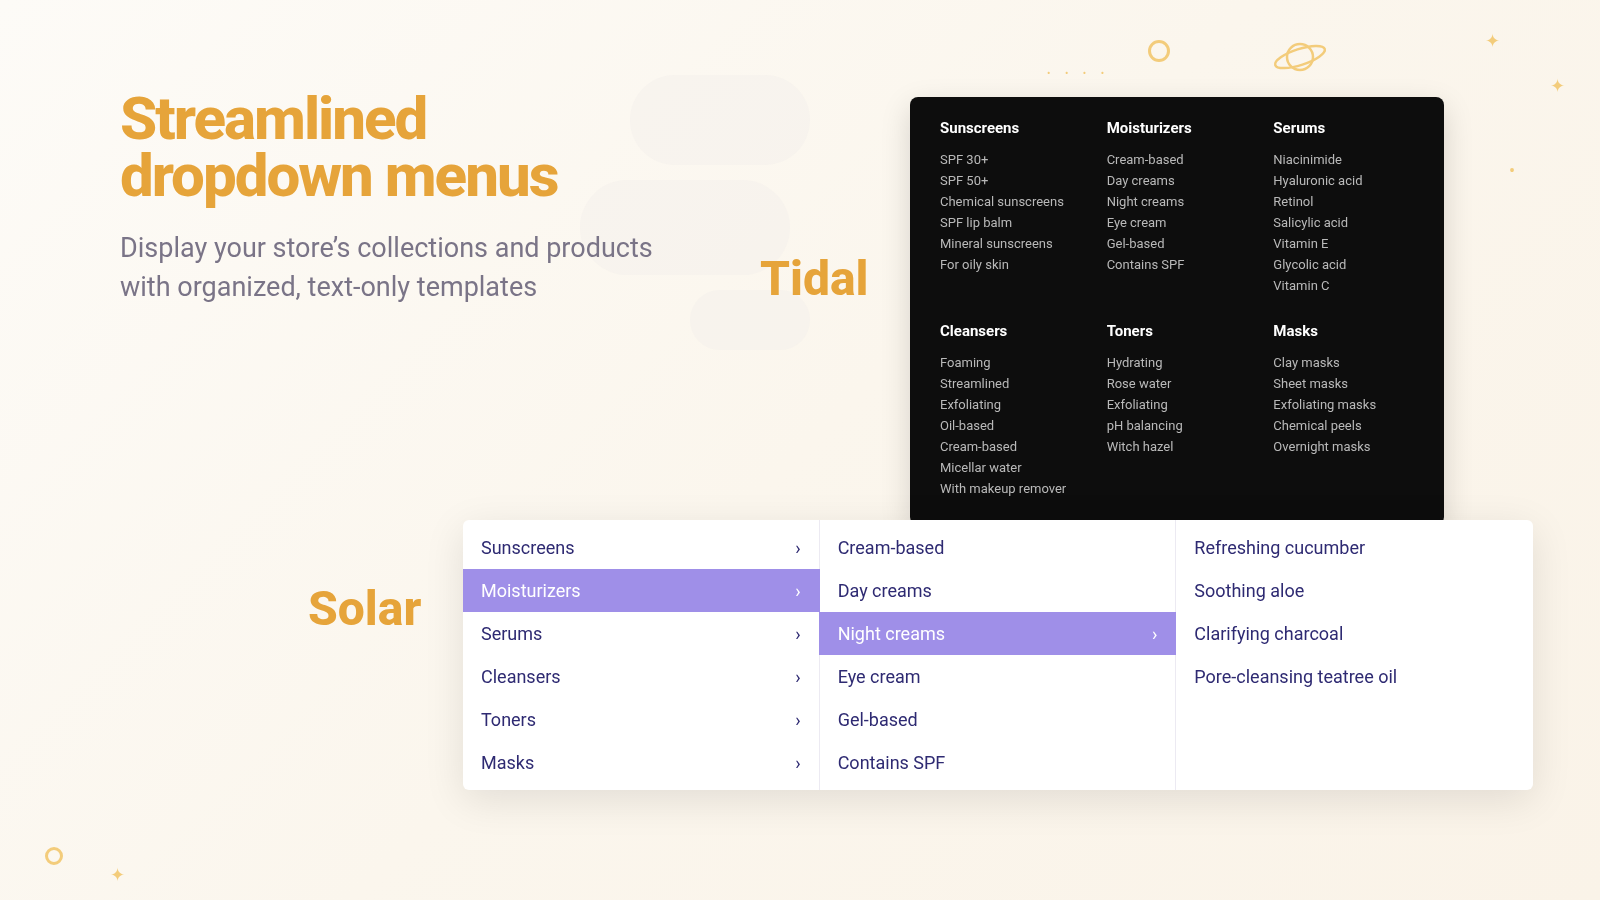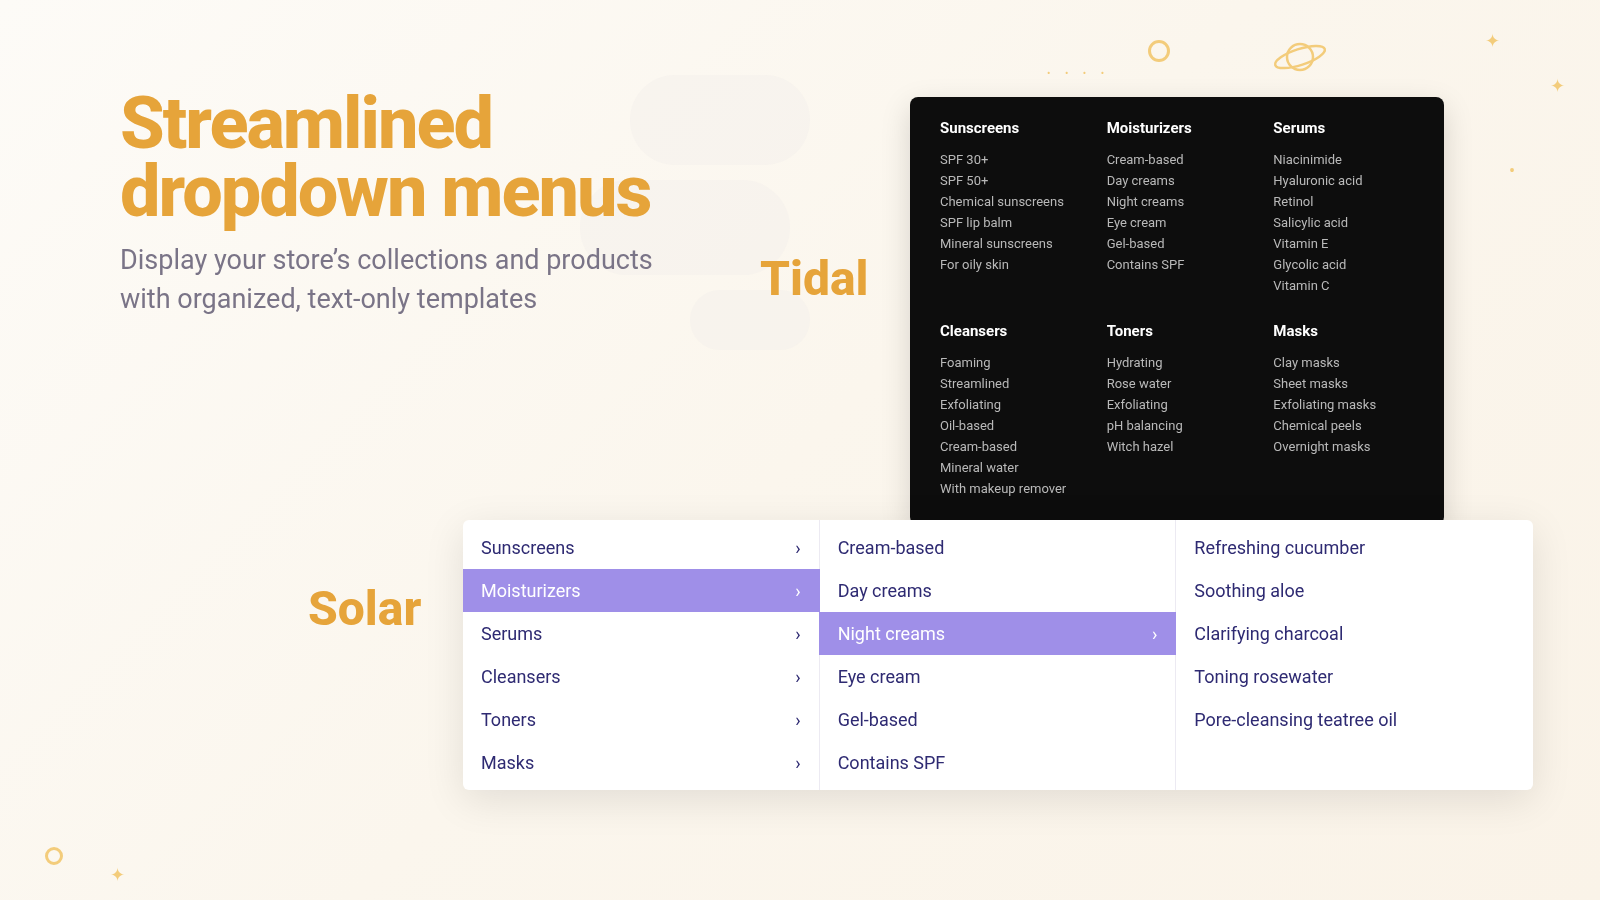--- a/index.html
+++ b/index.html
@@ -22,22 +22,22 @@
   .dots1 { right:490px; top:68px; }
   .sparkle { position:absolute; color:#f3cc7b; font-size:18px; }
   .sp1 { right:100px; top:30px; }
   .sp2 { right:35px;  top:75px; }
   .sp3 { right:85px;  top:160px; }
   .sp4 { left:110px;  bottom:15px; }
   .ring-bl { left:45px; bottom:35px; width:18px; height:18px; border:3px solid #f3cc7b; border-radius:50%; position:absolute;}
 
   
   .hero { position:absolute; left:120px; top:90px; width:560px; z-index:5; }
-  .hero h1 { font-size:72px; line-height:.95; font-weight:800; color:#e6a43a; letter-spacing:-2px; }
-  .hero p  { margin-top:14px; font-size:27px; line-height:1.45; color:#7a7487; font-weight:400; }
+  .hero h1 { font-size:60px; line-height:.95; font-weight:800; color:#e6a43a; letter-spacing:-2px; }
+  .hero p  { margin-top:25px; font-size:27px; line-height:1.45; color:#7a7487; font-weight:400; }
 
   .label { position:absolute; font-size:48px; font-weight:800; color:#e6a43a; z-index:5; }
   .label-tidal { left:760px; top:250px;text-align:center; }
   .label-solar { left:300px; top:580px;margin-left:8px; }
 
   
   .tidal { position:absolute; left:910px; top:97px; width:534px; background:#0d0d0d; border-radius:8px;
            padding:22px 30px 26px; color:#fff; display:grid; grid-template-columns:repeat(3,1fr);
            column-gap:26px; row-gap:22px; z-index:10; box-shadow:0 10px 30px rgba(0,0,0,.15);}
   .tidal .col { min-width:0; }
@@ -122,21 +122,21 @@
       </ul>
     </div>
     <div class="col row2">
       <h4>Cleansers</h4>
       <ul>
         <li>Foaming</li>
         <li>Streamlined</li>
         <li>Exfoliating</li>
         <li>Oil-based</li>
         <li>Cream-based</li>
-        <li>Mineral water</li>
+        <li>Micellar water</li>
         <li>With makeup remover</li>
       </ul>
     </div>
     <div class="col row2">
       <h4>Toners</h4>
       <ul>
         <li>Hydrating</li>
         <li>Rose water</li>
         <li>Exfoliating</li>
         <li>pH balancing</li>
@@ -207,19 +207,16 @@
       <div class="item simple">
         <span>Refreshing cucumber</span>
       </div>
       <div class="item simple">
         <span>Soothing aloe</span>
       </div>
       <div class="item simple">
         <span>Clarifying charcoal</span>
       </div>
       <div class="item simple">
-        <span>Toning rosewater</span>
-      </div>
-      <div class="item simple">
         <span>Pore-cleansing teatree oil</span>
       </div>
     </div>
 </div>
 
 </body></html>

